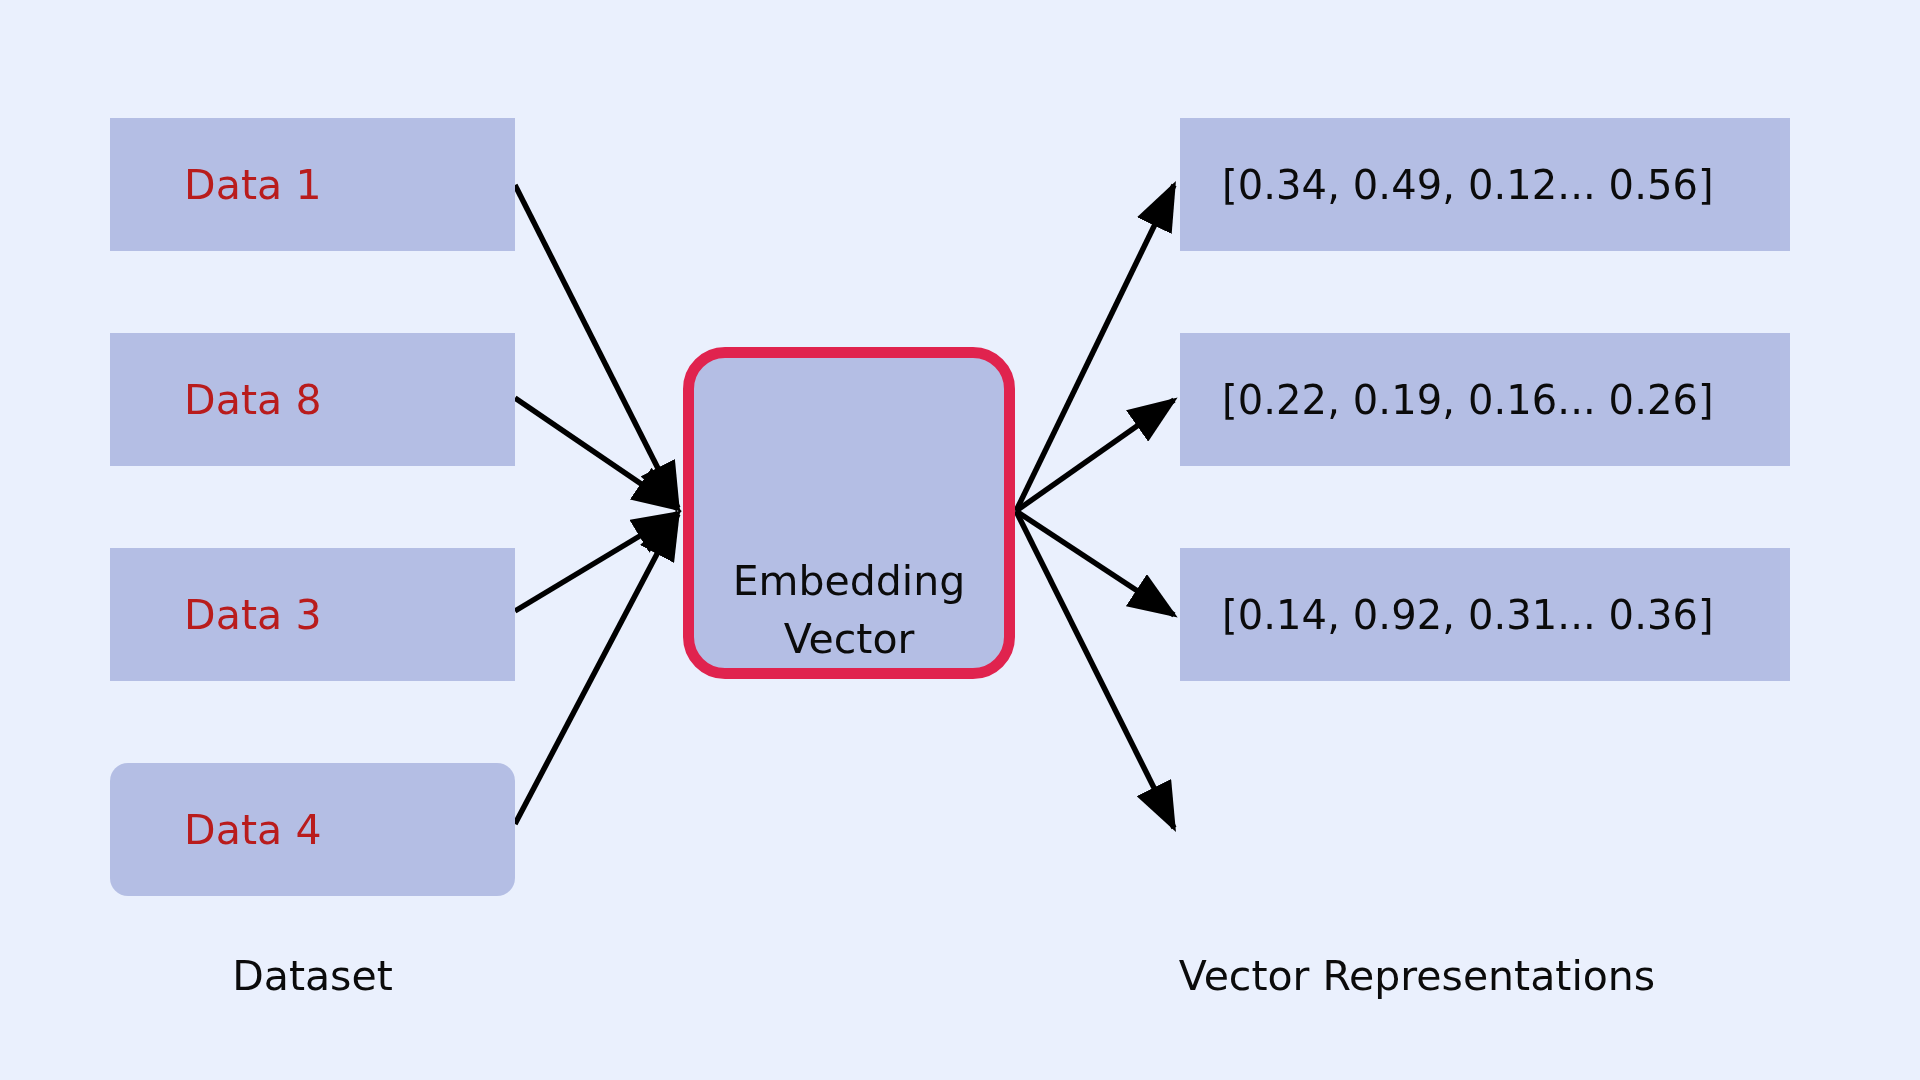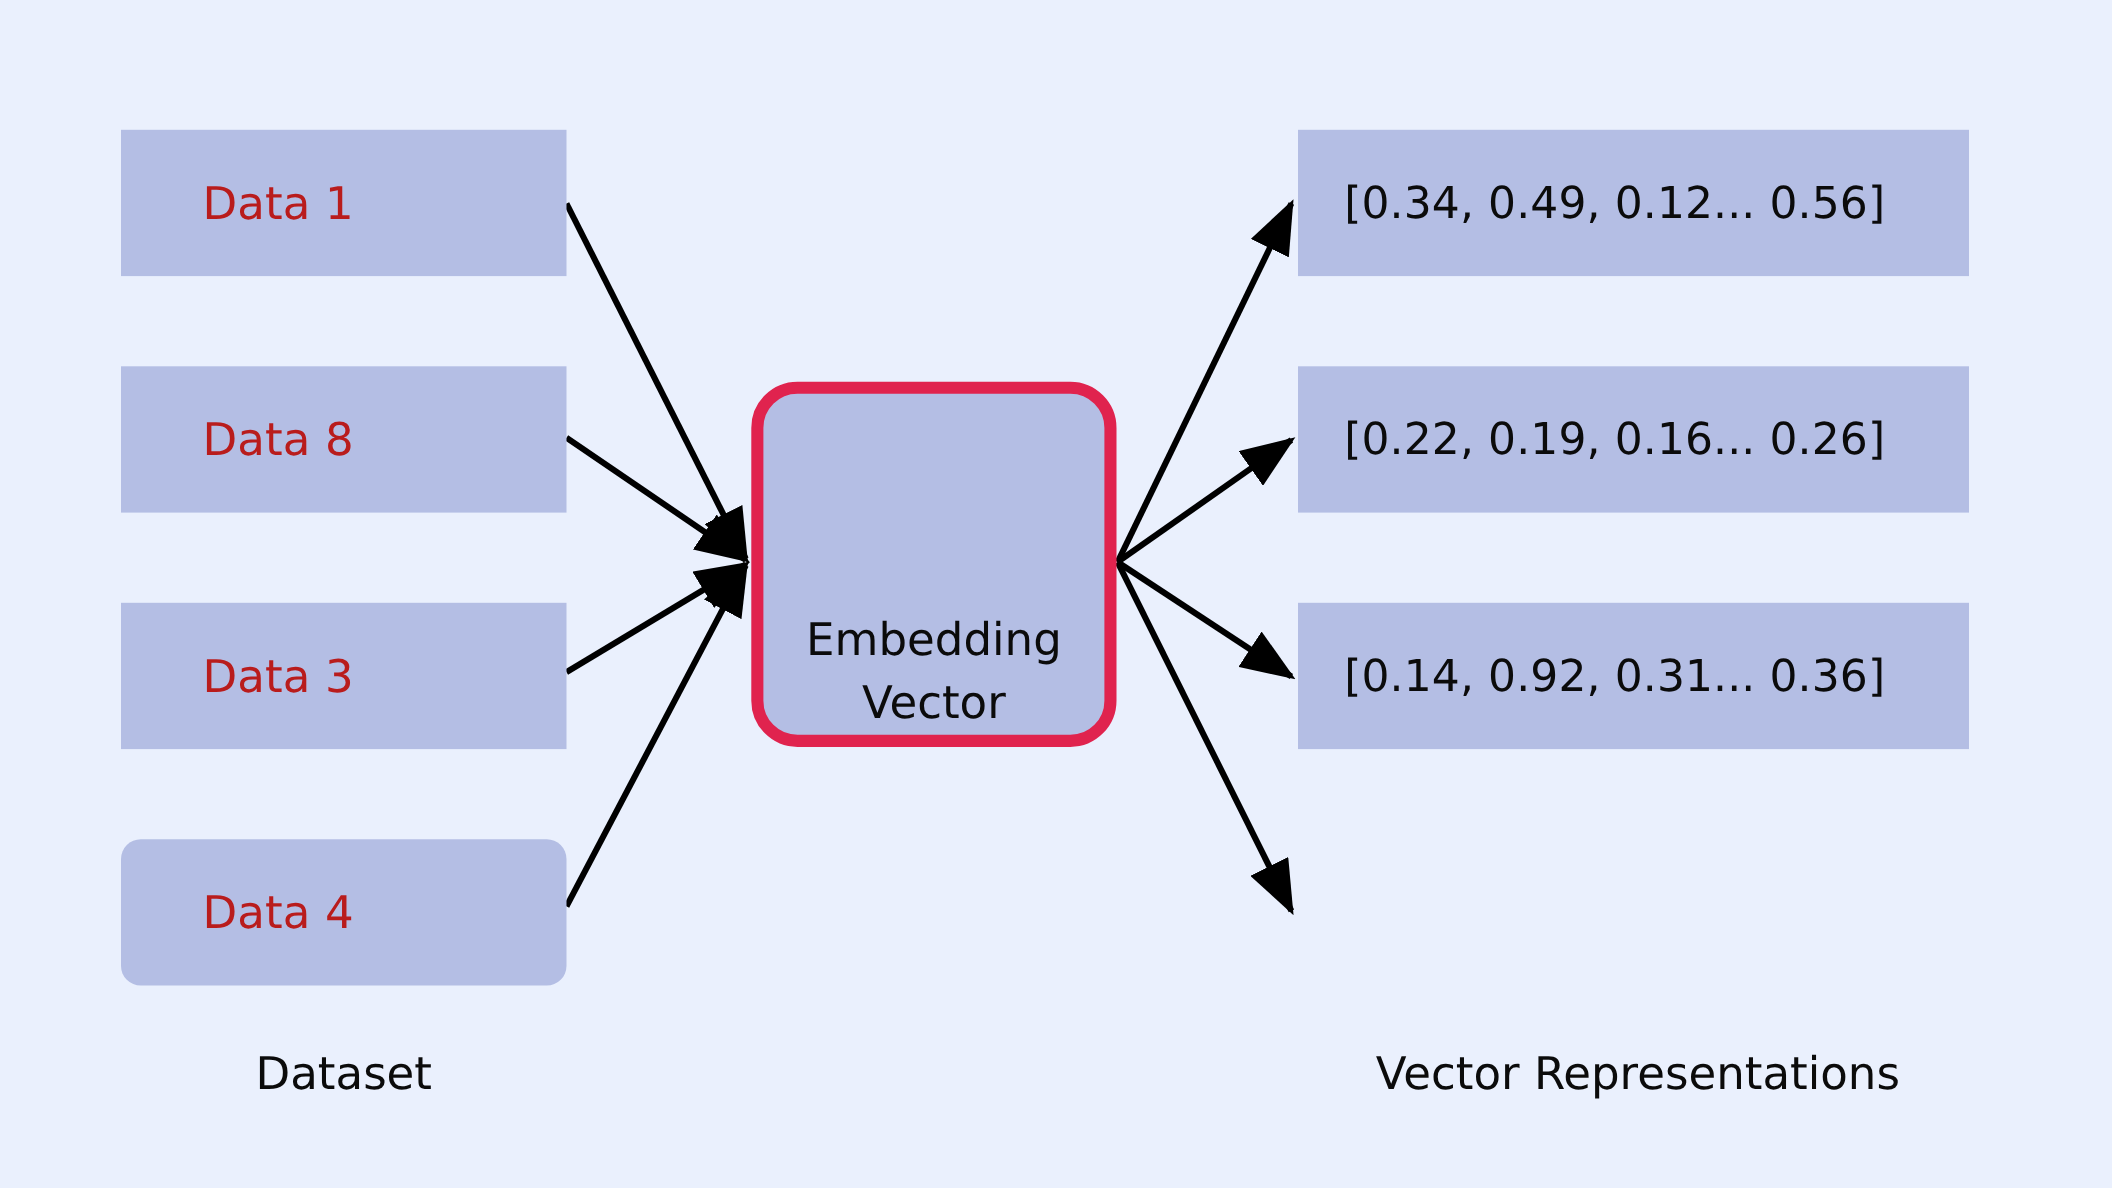--- a/index.html
+++ b/index.html
@@ -113,21 +113,21 @@
     color: #0b0b0b;
     text-align: center;
     white-space: nowrap;
     z-index: 2;
   }
   #caption-dataset {
     left: 110px;
     width: 405px;
   }
   #caption-vectors {
-    left: 1184px;
+    left: 1112px;
     width: 610px;
   }
 </style>
 </head>
 <body>
 
 <div id="diagram-root">
 
   <svg id="arrow-layer" viewBox="0 0 1920 1080" width="1920" height="1080" xmlns="http://www.w3.org/2000/svg">
     <defs>

